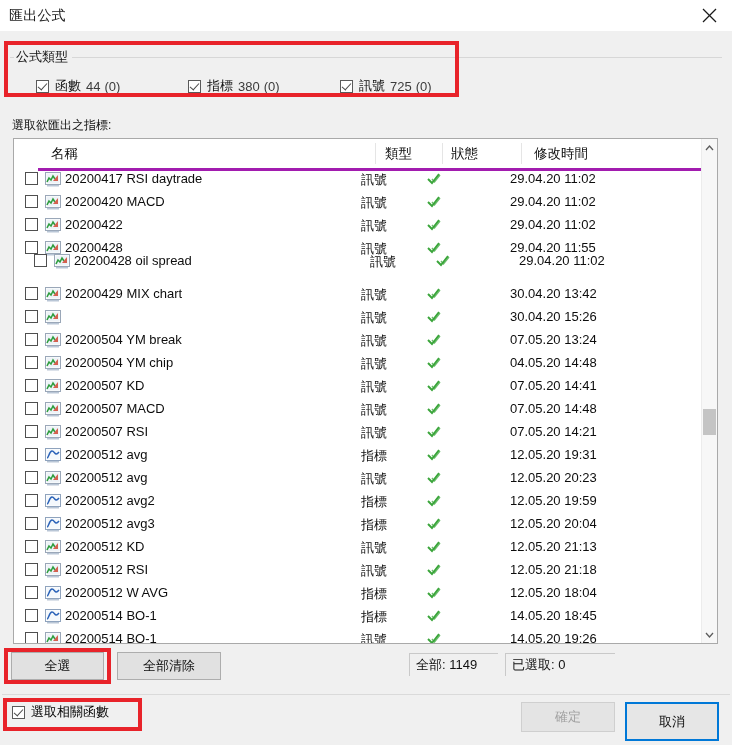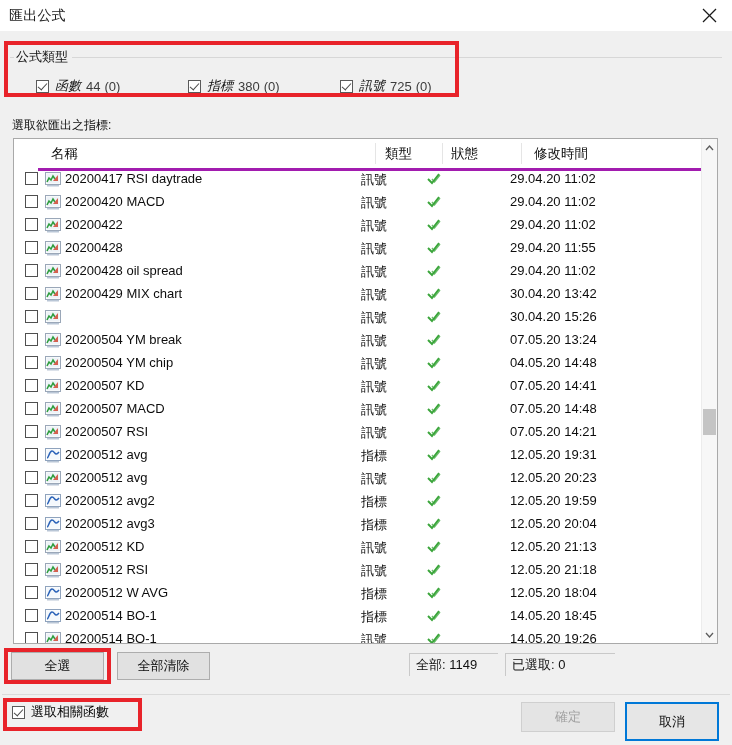--- a/index.html
+++ b/index.html
@@ -92,21 +92,21 @@
   }
   .cb.checked::after {
     content: "";
     position: absolute;
     left: 3px; top: 0px;
     width: 4px; height: 8px;
     border: solid #4a4a4a;
     border-width: 0 1.6px 1.6px 0;
     transform: rotate(42deg);
   }
-  .type-label { color: #111; font-style: italic; }
+  .type-label { color: #111; }
   .type-count { color: #3b3b3b; margin-left: 5px; }
   .type-paren { color: #3b3b3b; margin-left: 4px; }
 
   
   #list-caption {
     position: absolute;
     left: 12px; top: 86px;
     font-size: 12px;
     color: #111;
   }
@@ -225,21 +225,21 @@
     width: 93px; height: 28px;
     background: #e1e1e1;
     border: 1px solid #adadad;
     box-sizing: border-box;
     display: flex; align-items: center; justify-content: center;
     font-size: 13px; color: #0d0d0d;
   }
   #btn-clearall {
     position: absolute;
     left: 117px; top: 621px;
-    width: 93px; height: 28px;
+    width: 104px; height: 28px;
     background: #e1e1e1;
     border: 1px solid #adadad;
     box-sizing: border-box;
     display: flex; align-items: center; justify-content: center;
     font-size: 13px; color: #0d0d0d;
   }
   .status-field {
     position: absolute;
     top: 622px;
     height: 23px;
@@ -424,21 +424,21 @@
               <rect x="2" y="13" width="12" height="1.5" fill="#b9c6d6"></rect>
             </svg></div>
           <div class="row-name">20200428</div>
           <div class="row-type">訊號</div>
           <div class="row-status"><svg width="16" height="14" viewBox="0 0 16 14">
               <polyline points="1,7 5,11 12,2" fill="none" stroke="#3aa53a" stroke-width="1.9"></polyline>
               <polyline points="5,7 7.5,10 13,3" fill="none" stroke="#3aa53a" stroke-width="1.4" opacity="0.75"></polyline>
             </svg></div>
           <div class="row-time">29.04.20 11:55</div>
         </div>
-        <div class="row" style="top: 92px;">
+        <div class="row" style="top: 82px; margin-left: 9px;">
           <div class="row-cb"></div>
           <div class="row-icon"><svg width="16" height="15" viewBox="0 0 16 15">
               <rect x="0.5" y="0.5" width="15" height="12" fill="#ffffff" stroke="#9aa7b8"></rect>
               <rect x="1.5" y="1.5" width="13" height="10" fill="#eef3f8"></rect>
               <polyline points="2,10 4,6 6,8 8,4 10,7" fill="none" stroke="#2f9e3f" stroke-width="1.6"></polyline>
               <polygon points="8,9 13,3 13,9" fill="#d4604f"></polygon>
               <rect x="2" y="13" width="12" height="1.5" fill="#b9c6d6"></rect>
             </svg></div>
           <div class="row-name">20200428 oil spread</div>
           <div class="row-type">訊號</div>

